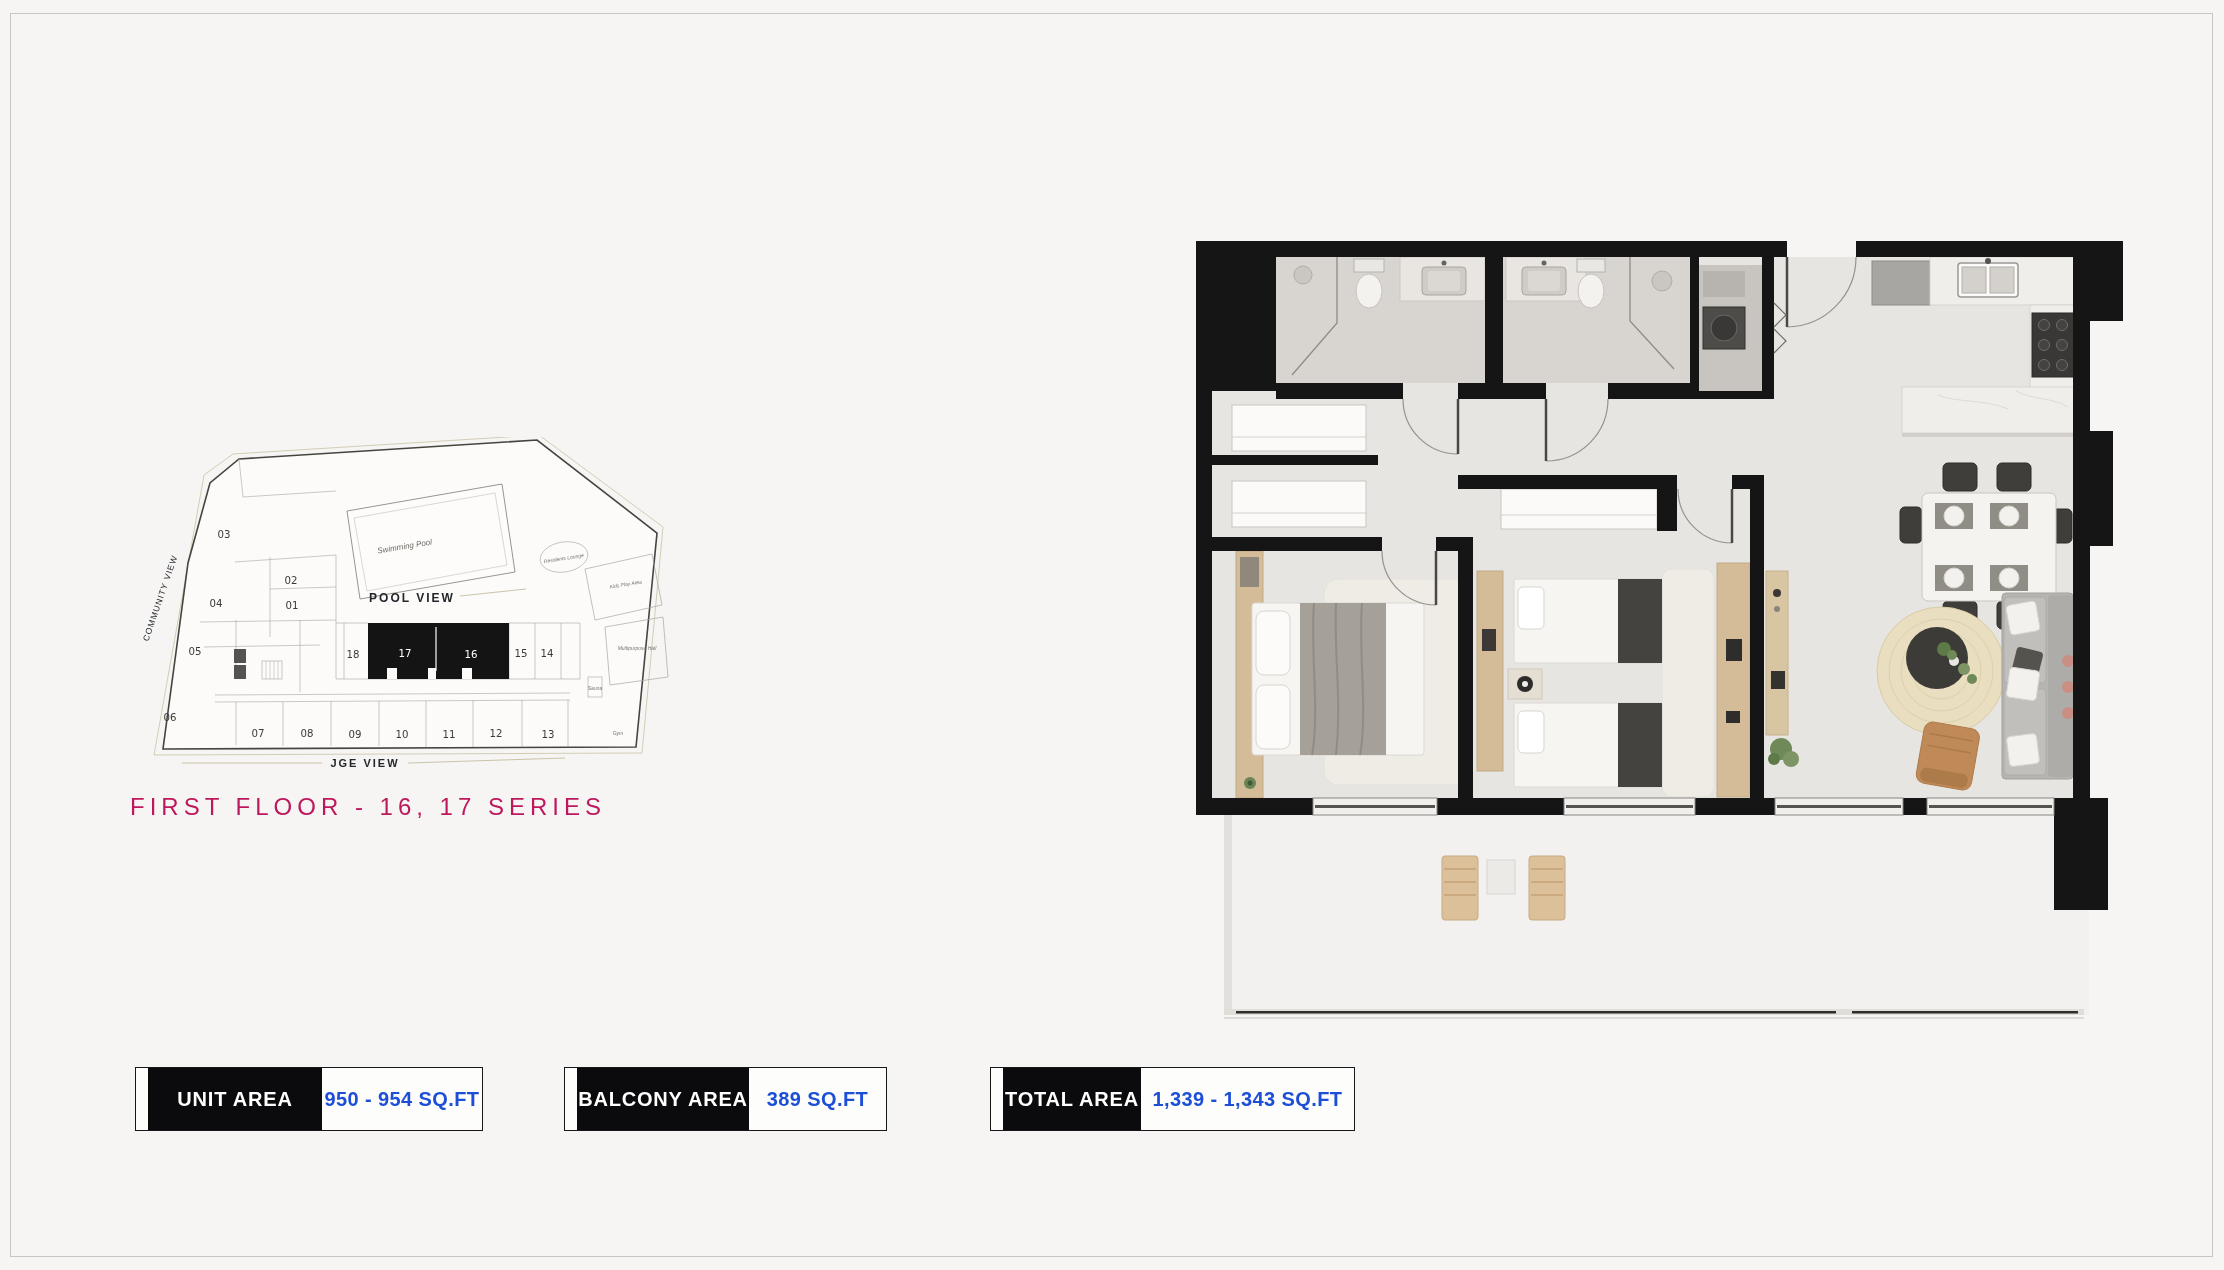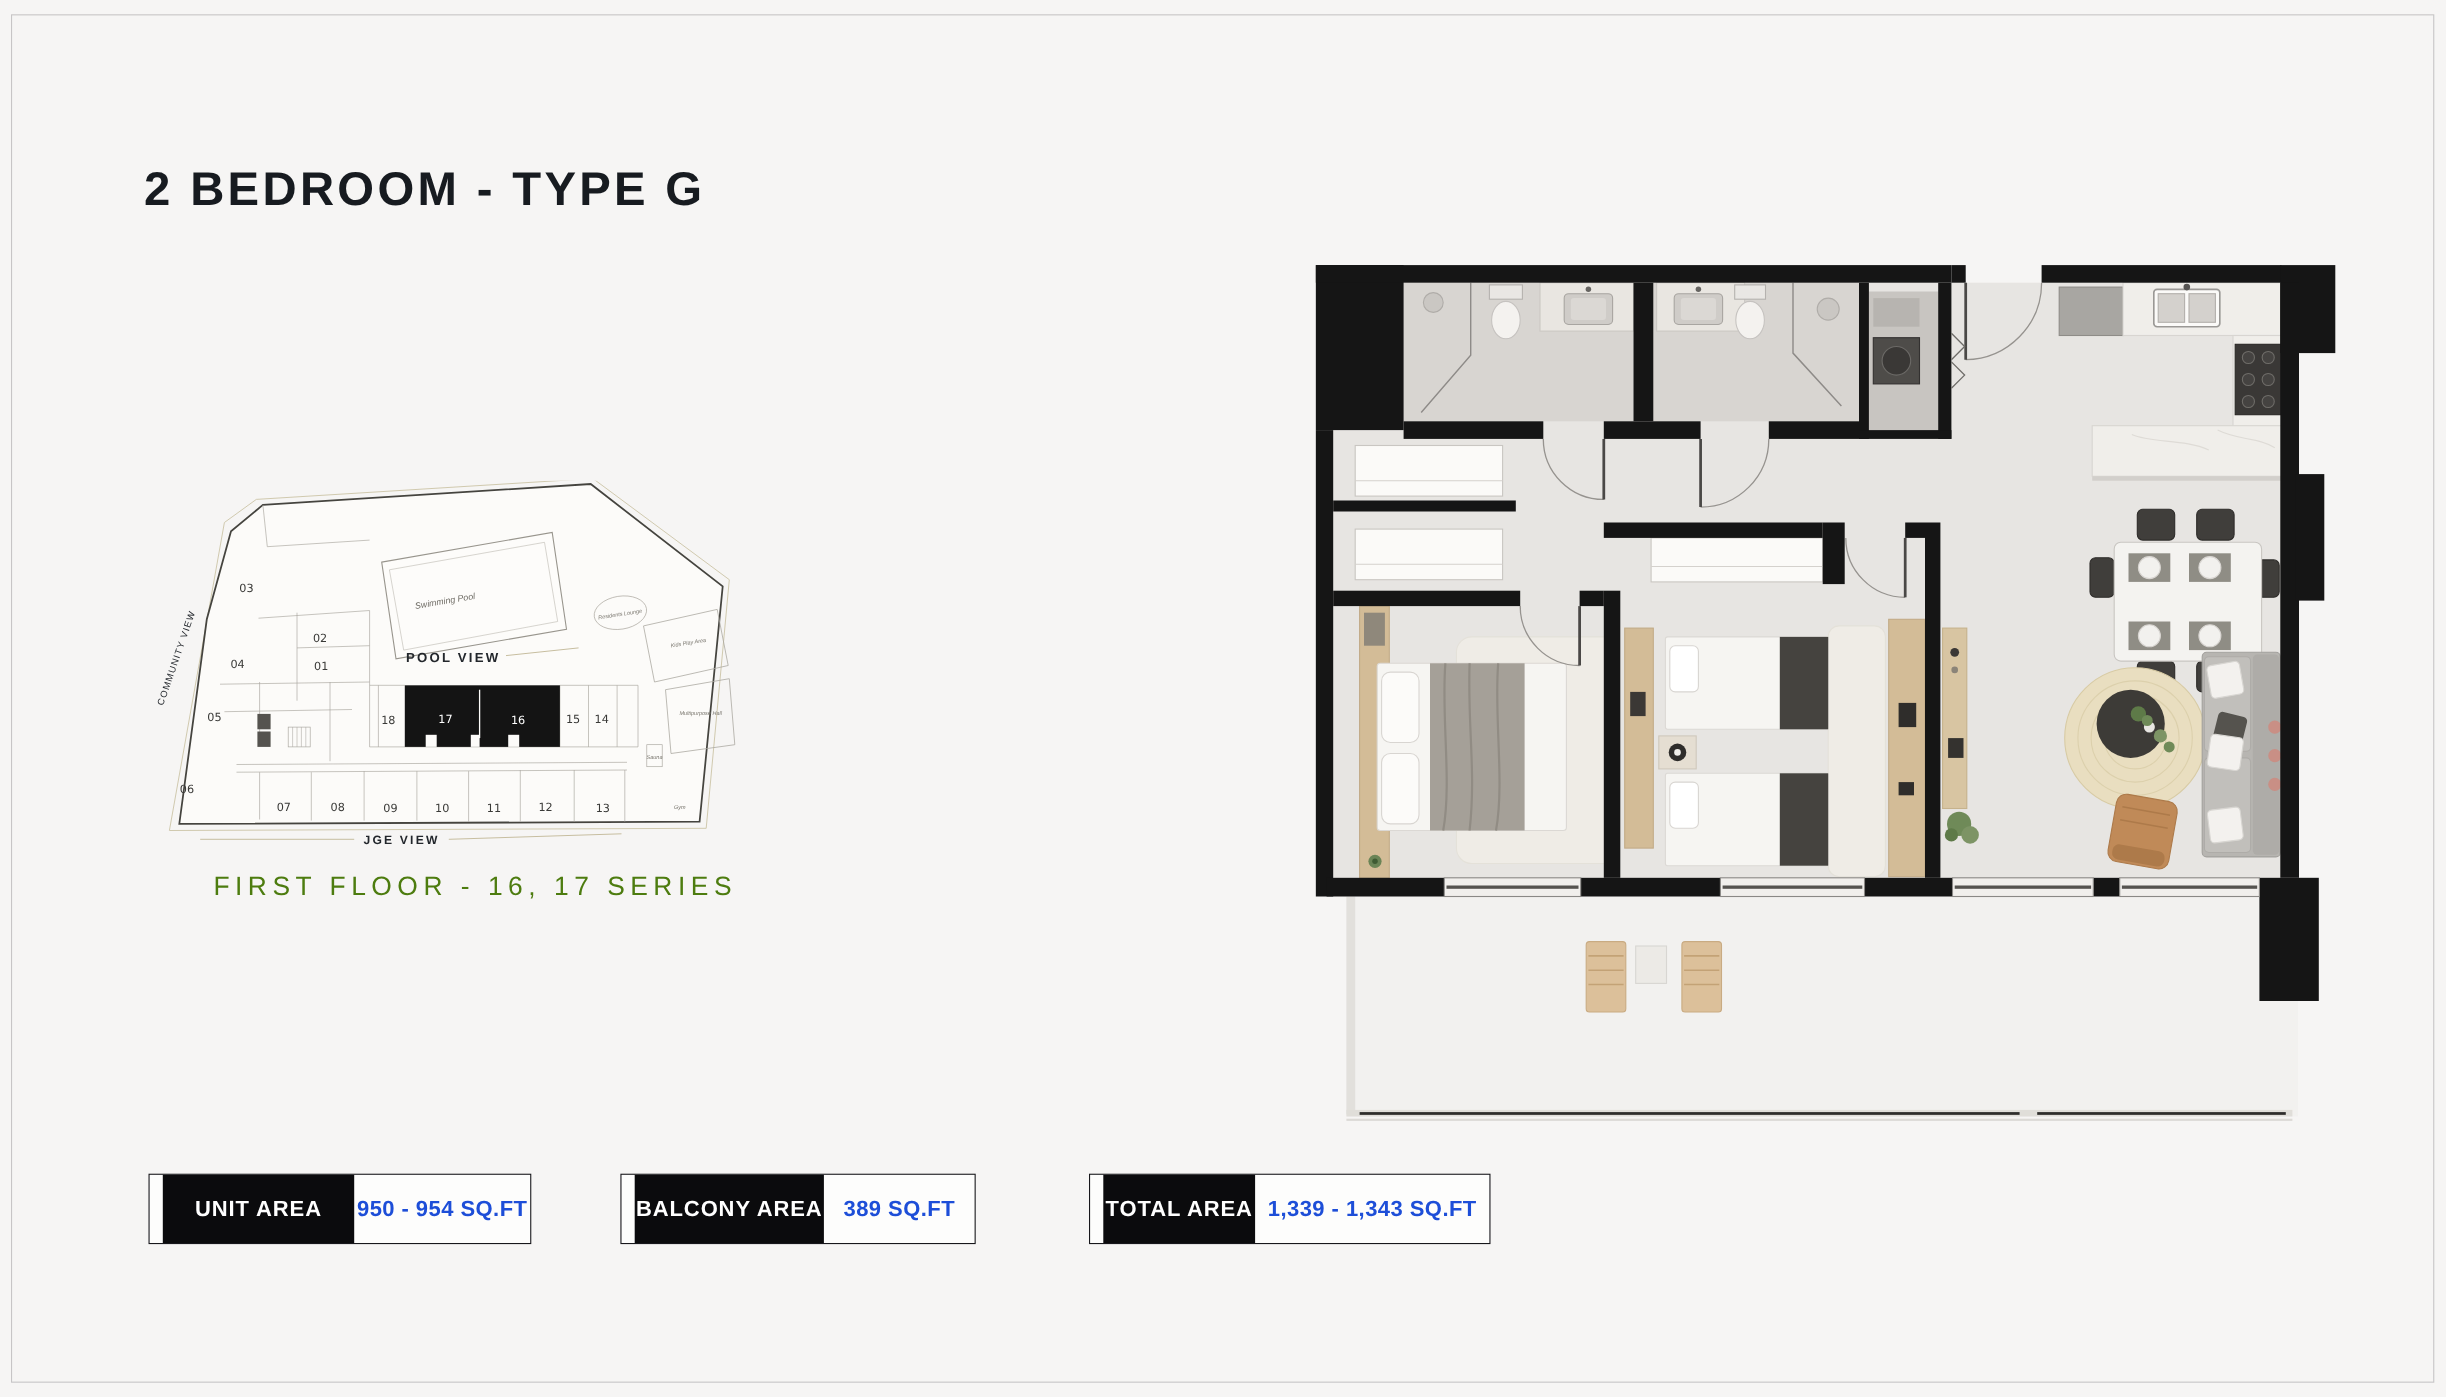--- a/index.html
+++ b/index.html
@@ -2,43 +2,42 @@
 <html><head>
 <meta charset="utf-8">
 <style>
   html,body{margin:0;padding:0;background:#eceae8;}
   .page{position:relative;width:2224px;height:1270px;background:#f6f5f4;overflow:hidden;
         font-family:"Liberation Sans",sans-serif;}
   .frame{position:absolute;left:10px;top:13px;right:11px;bottom:13px;
          border:1px solid #c7c5c6;pointer-events:none;}
   .title{position:absolute;left:131px;top:148px;font-size:43px;font-weight:600;
          letter-spacing:3px;color:#171b20;}
-  .caption{position:absolute;left:130px;top:793px;width:540px;text-align:right;
-           font-size:24px;font-weight:400;letter-spacing:5px;color:#4d7c0f;}
+  .caption{position:absolute;left:130px;top:793px;width:540px;text-align:left;
+           font-size:24px;font-weight:400;letter-spacing:5px;color:#be185d;}
   .keyplan{position:absolute;left:140px;top:437px;width:560px;height:332px;}
   .floorplan{position:absolute;left:1196px;top:241px;width:930px;height:795px;}
   .areabox{position:absolute;top:1067px;height:64px;display:flex;
            border:1.5px solid #17171b;background:#fdfdfc;box-sizing:border-box;padding-left:12px;}
   .areabox .lab{background:#0b0b0d;color:#ffffff;display:flex;align-items:center;
                 justify-content:center;font-size:20px;font-weight:bold;letter-spacing:.8px;}
   .areabox .val{flex:1;display:flex;align-items:center;justify-content:center;
                 font-size:20px;font-weight:bold;letter-spacing:.4px;color:#1d4ed8;}
   .kp-unit{font-family:"DejaVu Sans",sans-serif;font-size:10.2px;fill:#3a3a38;}
   .kp-unit-hl{fill:#ffffff;}
   .kp-view{font-size:12px;font-weight:600;letter-spacing:2px;fill:#23272c;}
   .kp-small{font-size:5px;fill:#7a776f;font-style:italic;}
   text{user-select:none;}
 </style>
 </head>
 <body>
 
 <div class="page">
   <div class="frame"></div>
 
-  <div class="title">2 BEDROOM - TYPE G</div>
 
   <svg class="keyplan" viewBox="0 0 560 332">
 
     <polygon points="93,17 399,-2 523,90 502,316 14,318 64,38" fill="none" stroke="#cfc8ad" stroke-width="0.9"></polygon>
 
     <polygon points="99,22 397,3 517,96 496,310 23,312 48,126 70,46" fill="#fcfbf9" stroke="#45443f" stroke-width="1.6"></polygon>
 
     <g stroke="#a9a69f" stroke-width="0.6" fill="none">
       <path d="M75,258 L430,256"></path>
         <path d="M75,265 L430,263"></path>

